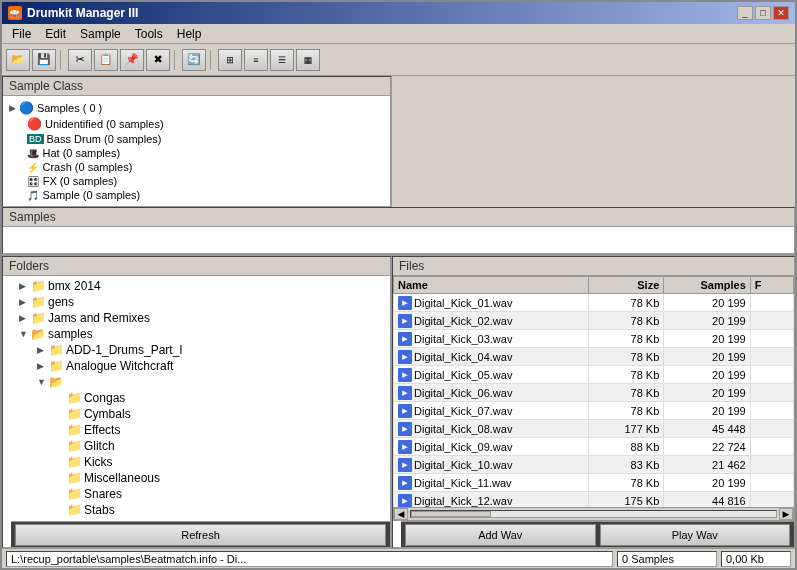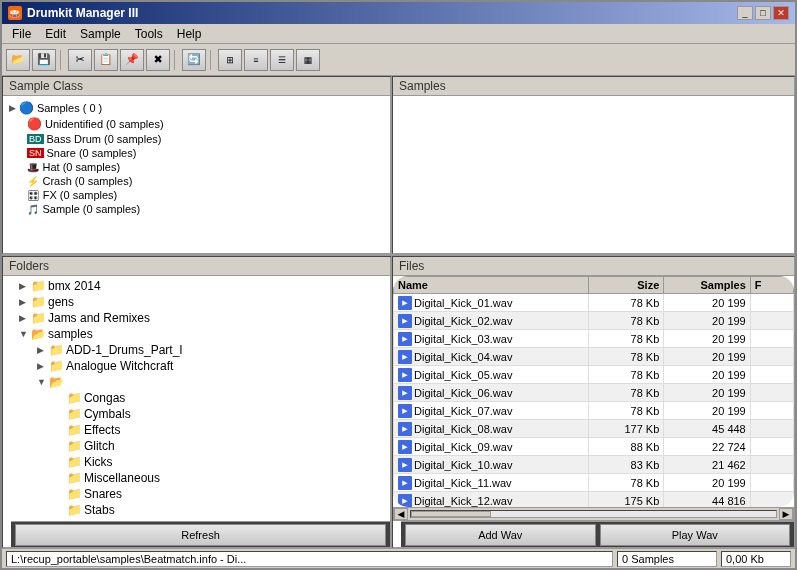--- a/index.html
+++ b/index.html
@@ -110,20 +110,21 @@
       display: flex;
       flex-direction: column;
       flex: 1;
       overflow: hidden;
     }
     .top-panels {
       display: flex;
       height: 180px;
       border-bottom: 2px solid #999;
       flex-shrink: 0;
+      flex-direction: column;
     }
     .panel {
       border: 1px inset #999;
       background: white;
       display: flex;
       flex-direction: column;
     }
     .panel-title {
       background: #d4d0c8;
       border-bottom: 1px solid #999;
@@ -194,21 +195,20 @@
       gap: 2px;
       padding: 1px 2px;
       cursor: pointer;
       white-space: nowrap;
     }
     .files-table {
       flex: 1;
       overflow-y: auto;
       overflow-x: auto;
       background: white;
-      border-radius: 15px;
     }
     table {
       width: 100%;
       border-collapse: collapse;
       font-size: 11px;
     }
     thead th {
       background: #d4d0c8;
       border: 1px solid #999;
       padding: 2px 4px;
@@ -349,24 +349,20 @@
               <span class="tree-item-label">Samples ( 0 )</span>
             </div>
             <div class="tree-children">
               <div class="tree-item">
                 <span>🔴</span>
                 <span class="tree-item-label">Unidentified (0 samples)</span>
               </div>
               <div class="tree-item">
                 <span style="background:#0f766e;color:white;padding:0 2px;font-size:9px;">BD</span>
                 <span class="tree-item-label">Bass Drum (0 samples)</span>
-              </div>
-              <div class="tree-item">
-                <span style="background:#c00;color:white;padding:0 2px;font-size:9px;">SN</span>
-                <span class="tree-item-label">Snare (0 samples)</span>
               </div>
               <div class="tree-item">
                 <span style="font-size:10px;">🎩</span>
                 <span class="tree-item-label">Hat (0 samples)</span>
               </div>
               <div class="tree-item">
                 <span style="font-size:10px;">⚡</span>
                 <span class="tree-item-label">Crash (0 samples)</span>
               </div>
               <div class="tree-item">

